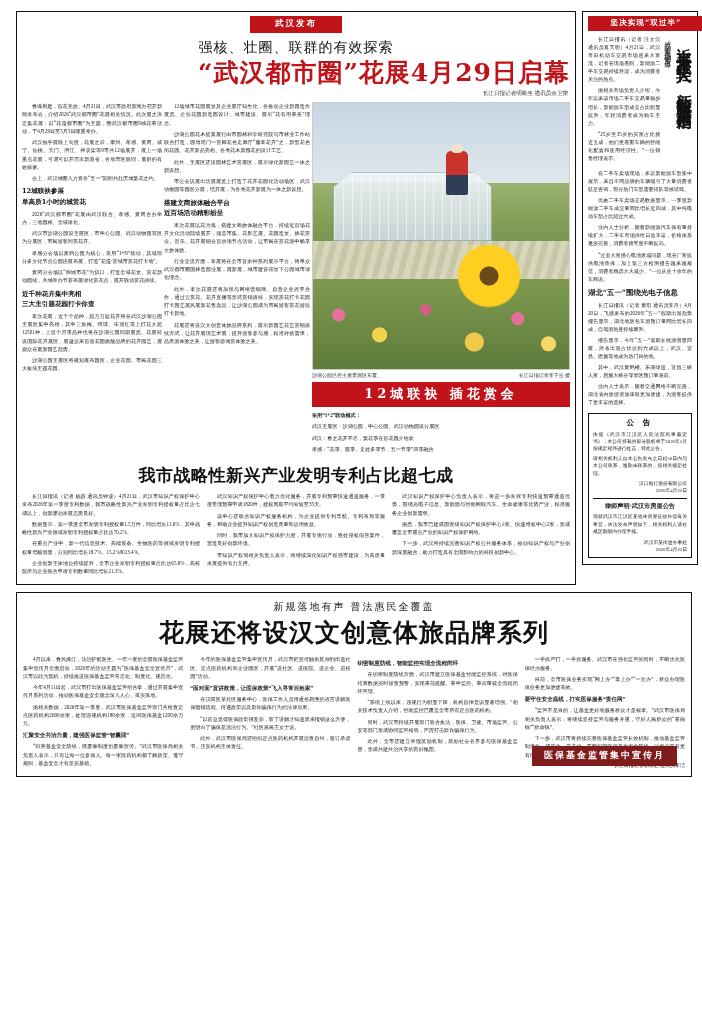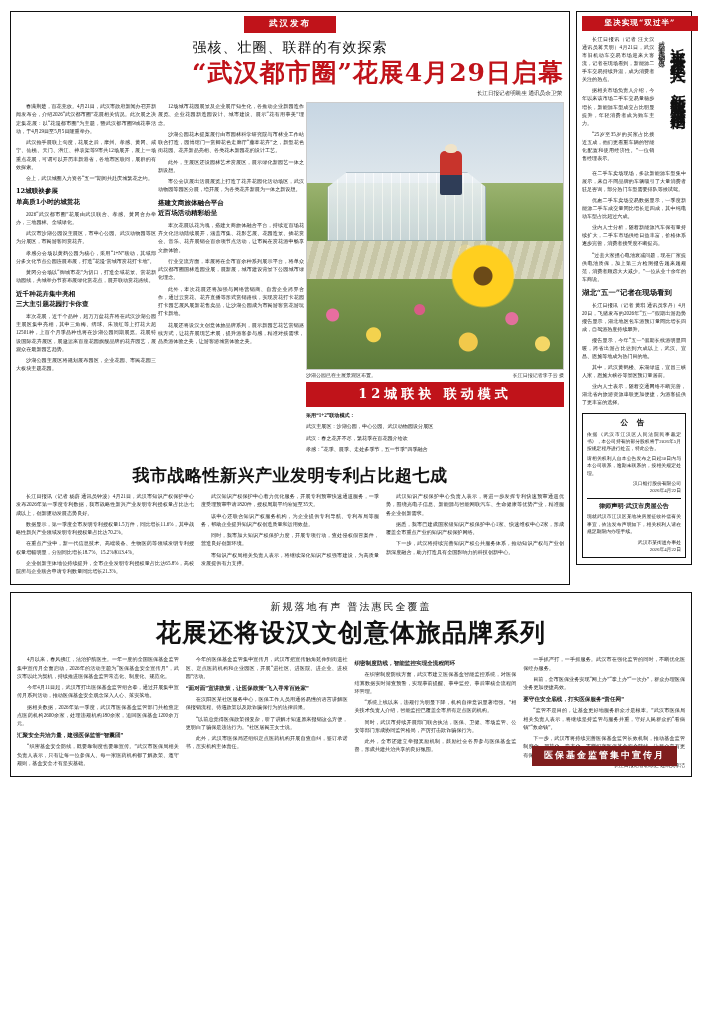--- a/index.html
+++ b/index.html
@@ -33,21 +33,21 @@
     font-family:"DejaVu Serif", serif; font-weight:bold;
     font-size:20px; letter-spacing:4px;
     padding:5px 18px 6px 22px;
   }
   .mast-num {
     position:absolute; left:447px; top:3px;
     font-family:"Liberation Serif", serif; font-weight:bold; font-size:24px; color:#111;
   }
 
   
-  .body-area { position:relative; margin-top:5px; }
+  .body-area { position:relative; margin-top:5px;margin-left:6px; }
   .top-zone { display:flex; gap:6px; align-items:stretch; }
   .left-zone { width:560px; }
   .right-zone { width:116px; }
 
   
   .sec-bar {
     background:#c0131a; color:#fff; text-align:center;
     font-family:"DejaVu Serif", serif; font-weight:bold;
     font-size:8.5px; letter-spacing:2px; padding:2px 0 3px;
     width:92px; margin:0 auto;
@@ -254,21 +254,21 @@
                 <div class="glasshouse"></div>
                 <div class="beds"></div>
                 <div class="worker"></div>
                 <div class="flowers"></div>
                 <div class="bigflower"></div>
               </div>
               <div class="photo-cap">
                 <span>沙湖公园已在主展景观区布置。</span>
                 <span>长江日报记者李子云 摄</span>
               </div>
-              <div class="kicker-band">12城联袂 联动模式</div>
+              <div class="kicker-band">12城联袂 插花赏会</div>
               <div class="after-band">
                 <p class="lbl">采用“1+2”联动模式：</p>
                 <p>武汉主展区：沙湖公园，中心公园、武汉动物园设分展区</p>
                 <p>武汉：春之花开不尽，繁花季在百花园介绘欢</p>
                 <p>孝感：“花季、展季、走处多季节，五一节季”四季融合</p>
               </div>
             </div>
           </div>
 
           <div class="h2-title">我市战略性新兴产业发明专利占比超七成</div>
@@ -307,21 +307,21 @@
             <div class="rail-title">近半买家是年轻人 新能源车越来越俏</div>
           </div>
 
           <div class="rail-body" style="margin-top:4px;">
             <p>在二手车卖场现场，多款新能源车型集中展示，来自不同品牌的车辆吸引了大量消费者驻足咨询，部分热门车型需要排队等候试驾。</p>
             <p>优惠二手车卖场交易数据显示，一季度新能源二手车成交量同比增长近四成，其中纯电动车型占比超过六成。</p>
             <p>业内人士分析，随着新能源汽车保有量持续扩大，二手车市场供给日益丰富，价格体系逐步完善，消费者接受度不断提高。</p>
             <p>“过去大家担心电池衰减问题，现在厂家提供电池质保，加上第三方检测报告越来越规范，消费者顾虑大大减少。”一位从业十余年的车商说。</p>
           </div>
 
-          <div class="rail-sub-h">湖北“五一”记者在现场看到</div>
+          <div class="rail-sub-h">湖北“五一”围绕光电子信息</div>
           <div class="rail-body">
             <p>长江日报讯（记者 黄琪 通讯员李丹）4月20日，飞猪发布的2026年“五一”假期出游趋势报告显示，湖北地区包车游预订量同比增长四成，自驾游热度持续攀升。</p>
             <p>报告显示，今年“五一”假期长线游明显回暖，跨省出游占比达到六成以上，武汉、宜昌、恩施等地成为热门目的地。</p>
             <p>其中，武汉黄鹤楼、东湖绿道，宜昌三峡人家，恩施大峡谷等景区预订量居前。</p>
             <p>业内人士表示，随着交通网络不断完善，湖北省内旅游资源串联更加便捷，为游客提供了更丰富的选择。</p>
           </div>
 
           <div class="notice-box">
             <div class="notice-title">公 告</div>
             <div class="notice-body">

